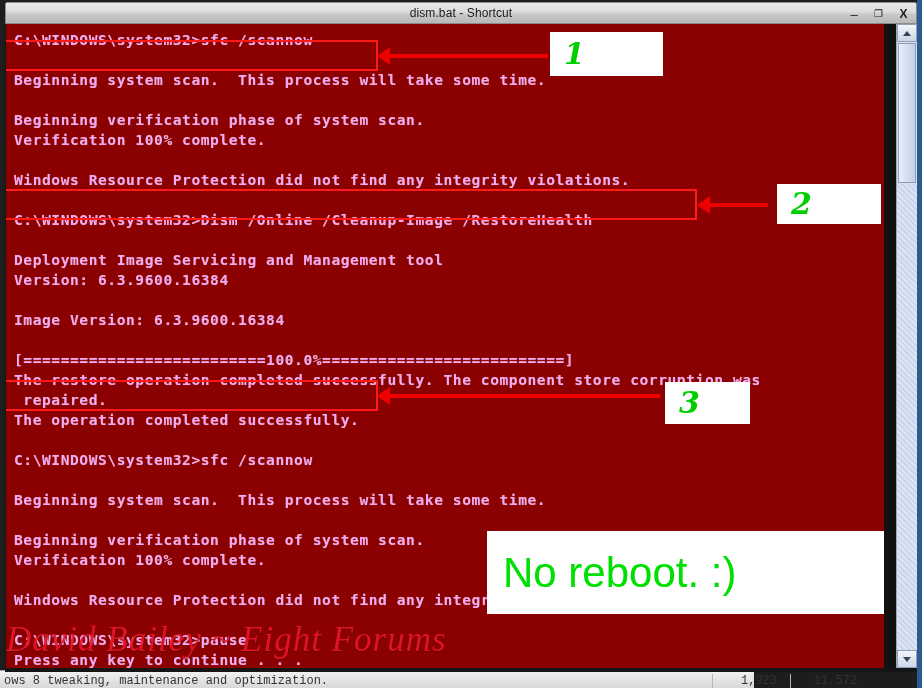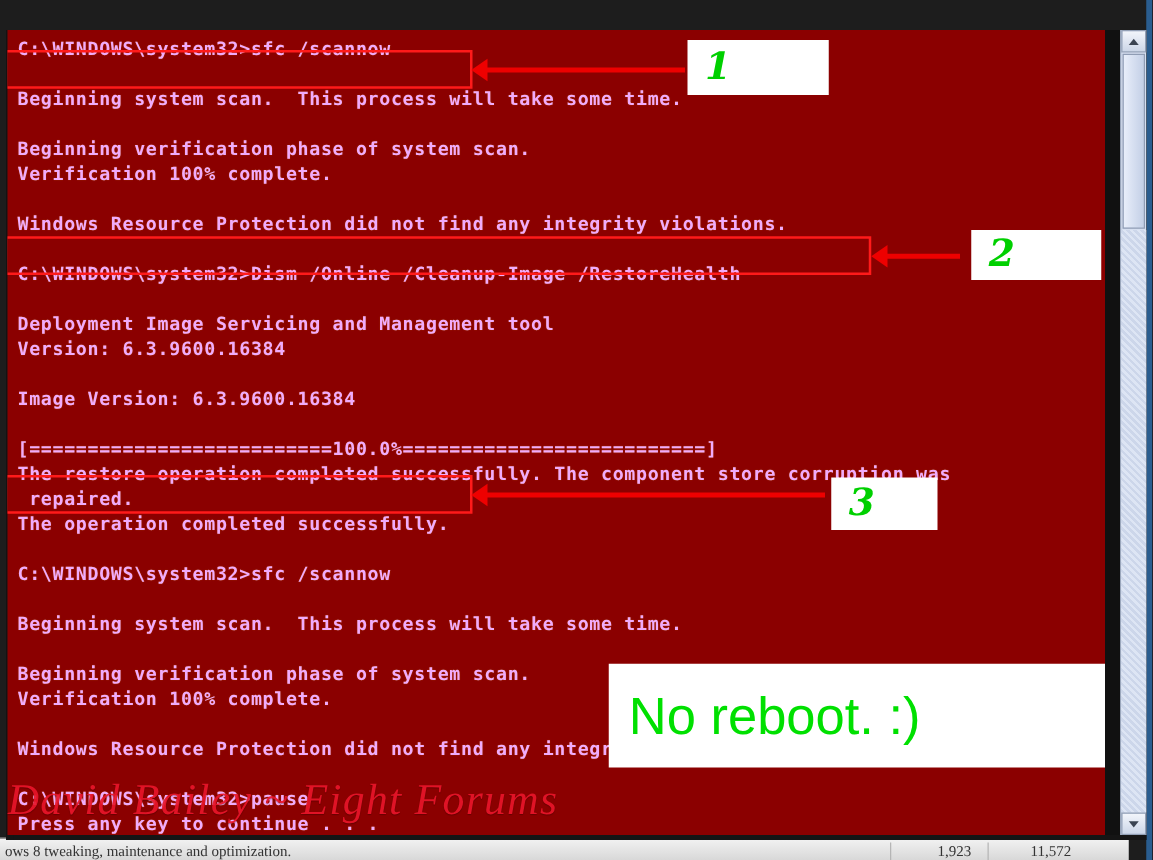--- a/index.html
+++ b/index.html
@@ -226,25 +226,25 @@
     opacity: 0.92;
     white-space: nowrap;
     text-shadow: 0 1px 1px rgba(0,0,0,0.3);
   }
 
   
   .bg-statusbar {
     position: absolute;
     left: 0;
     bottom: 0;
-    width: 903px;
+    width: 754px;
     height: 18px;
     background: linear-gradient(to bottom, #f2f2f2, #d8d8d8);
     border-top: 1px solid #a8a8a8;
-    font-family: Liberation Serif, serif;
+    font-family: Liberation Mono, monospace;
     font-size: 12px;
     color: #333;
     box-sizing: border-box;
   }
   .bg-status-left {
     position: absolute;
     left: 4px;
     top: 3px;
     white-space: nowrap;
   }
@@ -280,20 +280,28 @@
 
 <div class="screen">
 
   <div class="bg-statusbar">
     <div class="bg-status-left">ows 8 tweaking, maintenance and optimization.</div>
     <div class="bg-status-c1">1,923</div>
     <div class="bg-status-c2">11,572</div>
   </div>
   <div class="bg-right-strip"></div>
 
+  <div class="titlebar">
+    <div class="titlebar-text">dism.bat - Shortcut</div>
+    <div class="win-controls">
+      <div class="win-btn win-min">–</div>
+      <div class="win-btn win-max">❐</div>
+      <div class="win-btn win-close">X</div>
+    </div>
+  </div>
 
   <div class="console-frame"></div>
 
   <div class="console">
 
     <div class="console-text" id="console-text">C:\WINDOWS\system32&gt;sfc /scannow
 
 Beginning system scan.  This process will take some time.
 
 Beginning verification phase of system scan.

